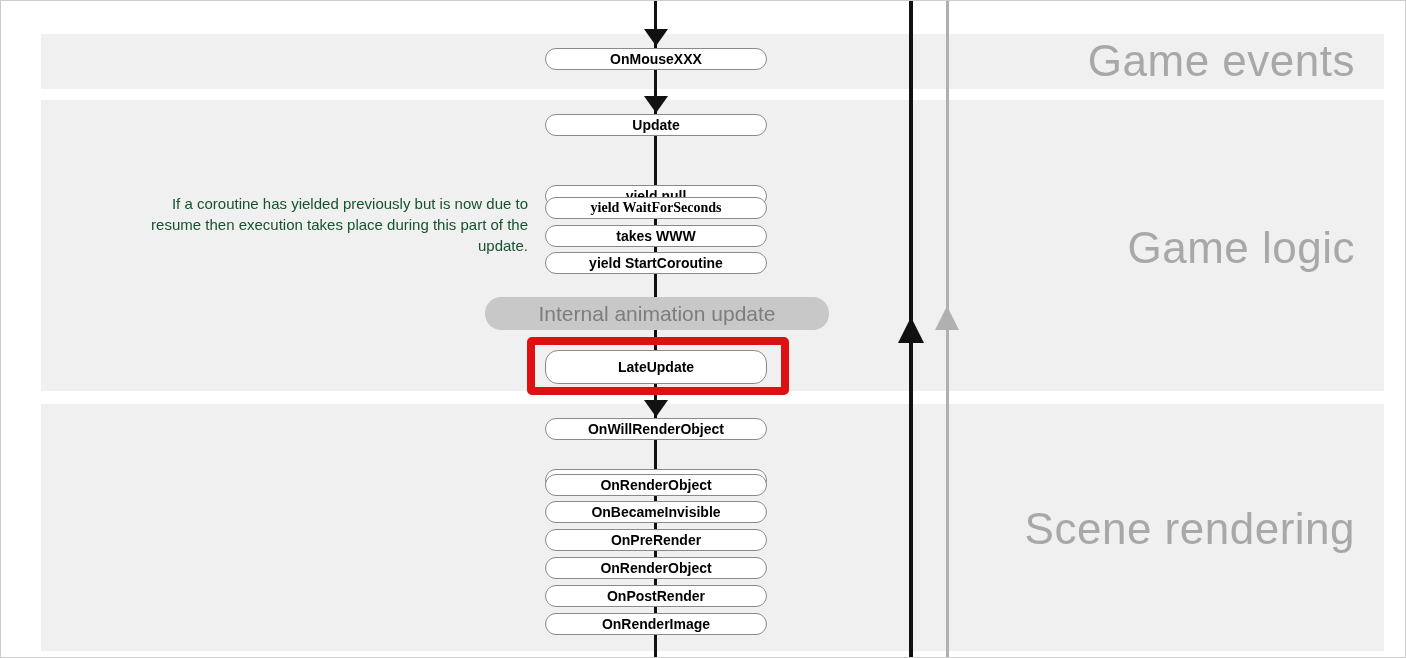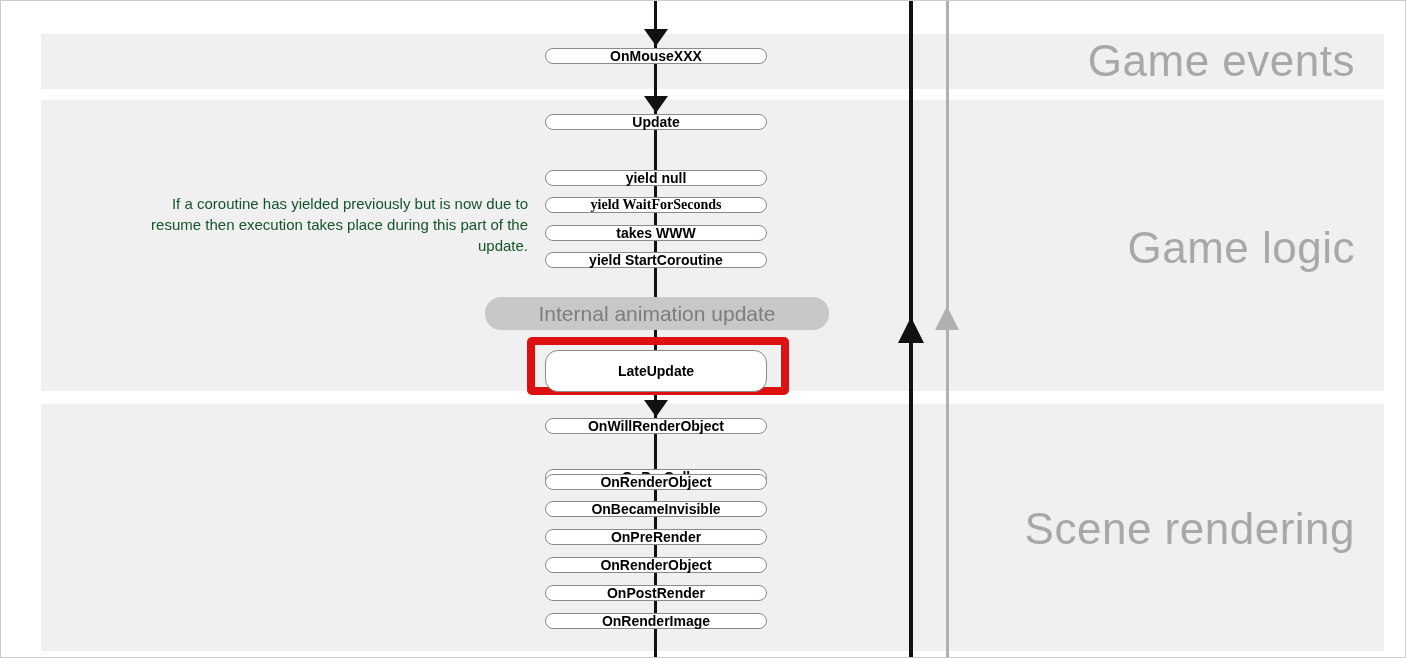--- a/index.html
+++ b/index.html
@@ -36,28 +36,28 @@
   .arr-up-black{
     left:897px;top:316px;border-left:13px solid transparent;border-right:13px solid transparent;
     border-bottom:26px solid var(--flow-line);
   }
   .arr-up-gray{
     left:934px;top:305px;border-left:12px solid transparent;border-right:12px solid transparent;
     border-bottom:24px solid var(--loop-line-gray);
   }
 
   .node{
-    position:absolute;left:544px;width:222px;height:16px;box-sizing:border-box;
+    position:absolute;left:544px;width:222px;height:22px;box-sizing:border-box;
     background:#ffffff;border:1.5px solid var(--node-border);border-radius:13px;
     display:flex;align-items:center;justify-content:center;
     font-size:14px;font-weight:700;color:var(--node-text);z-index:4;white-space:nowrap;
   }
   .n0{top:47px;} .n1{top:113px;}
-  .n2{top:169px;} .n3{top:196px;font-family:Liberation Serif, serif;} .n4{top:224px;} .n5{top:251px;}
-  .n6{top:349px;height:42px;}
+  .n2{top:184px;} .n3{top:196px;font-family:Liberation Serif, serif;} .n4{top:224px;} .n5{top:251px;}
+  .n6{top:349px;height:34px;}
   .n7{top:417px;} .n8{top:468px;text-align:center;} .n9{top:473px;} .n10{top:500px;}
   .n11{top:528px;} .n12{top:556px;} .n13{top:584px;} .n14{top:612px;}
 
   .internal{
     position:absolute;left:484px;top:296px;width:344px;height:33px;box-sizing:border-box;
     background:var(--internal-fill);border-radius:16px;z-index:4;
     display:flex;align-items:center;justify-content:center;
     font-size:21px;font-weight:400;color:var(--internal-text);white-space:nowrap;
   }
   .highlight{

